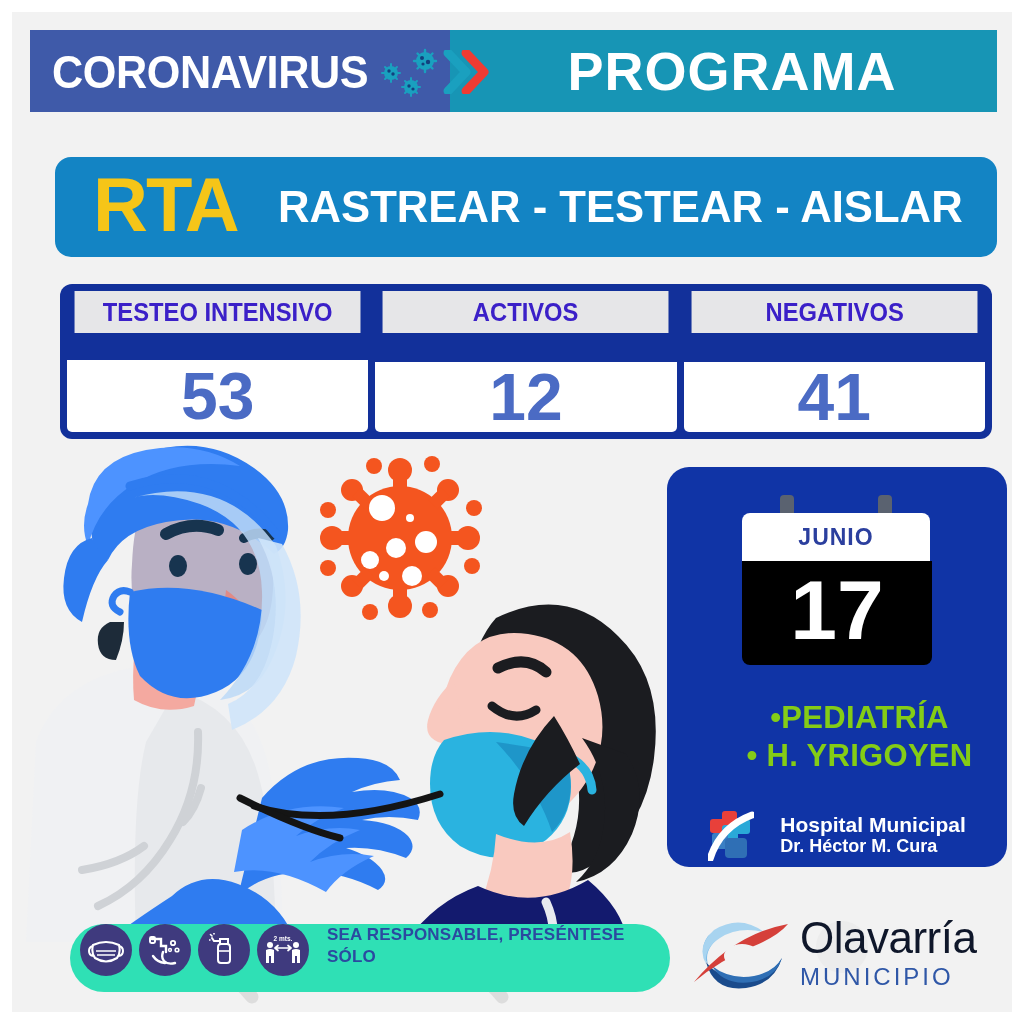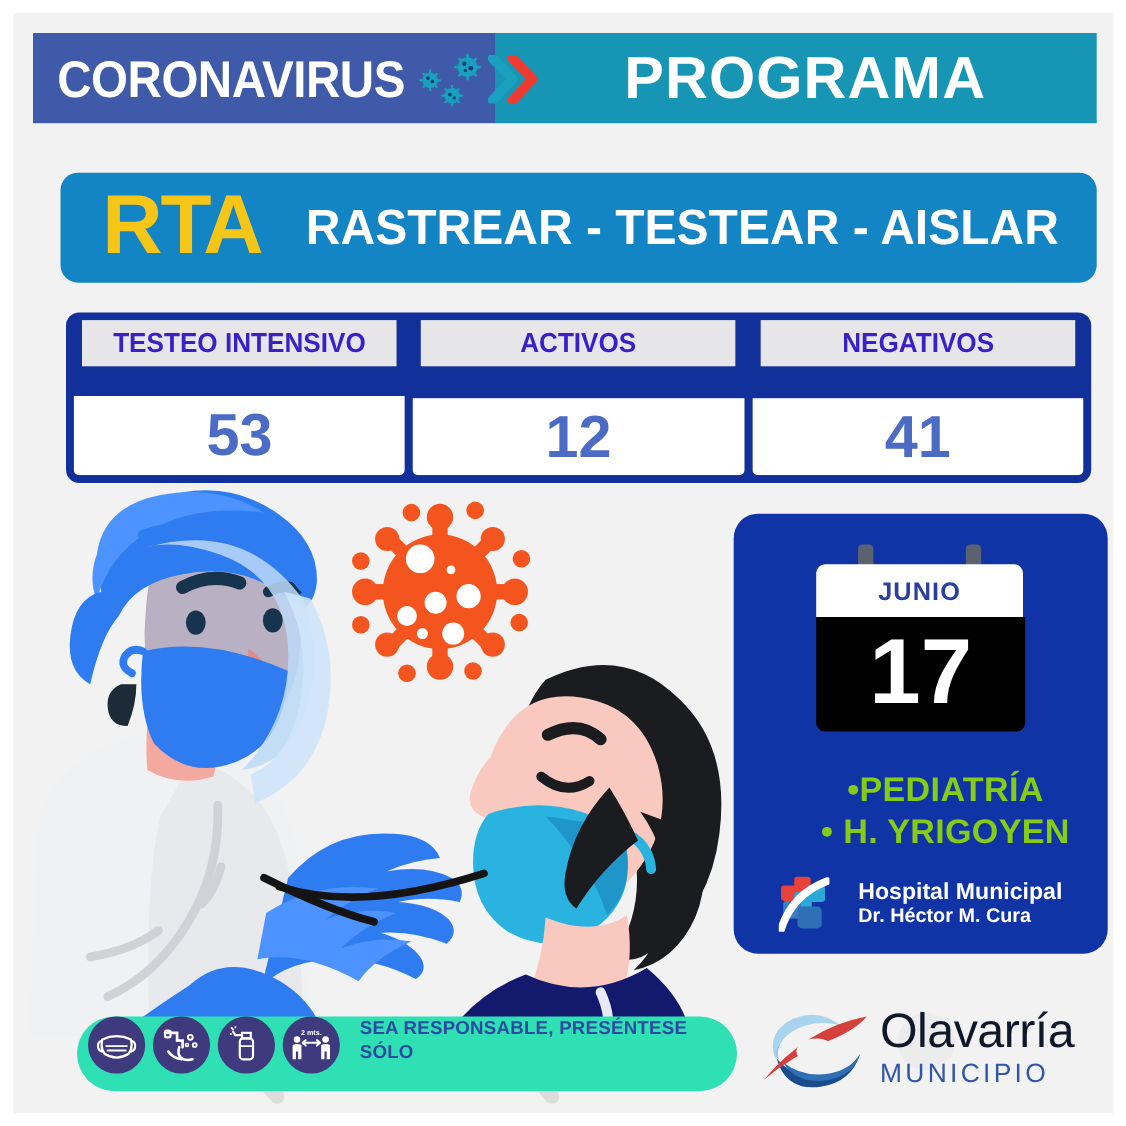--- a/index.html
+++ b/index.html
@@ -78,21 +78,21 @@
   }
   .stat-label{
     background:#e6e6e8;color:#3b20c8;
     font-size:25px;font-weight:bold;letter-spacing:0px;
     height:42px;display:flex;align-items:center;justify-content:center;
     transform:scaleX(0.95);
   }
   .stat-value{
     background:#ffffff;color:#4b6bc4;
     flex:1;display:flex;align-items:center;justify-content:center;
-    font-size:54px;font-weight:bold;line-height:1;
+    font-size:66px;font-weight:bold;line-height:1;
   }
   .stat-cell.mid .stat-value, .stat-cell.right .stat-value{margin-top:2px;}
 
   
   .illo{position:absolute;left:14px;top:430px;width:660px;height:500px;}
 
   
   .panel{
     position:absolute;left:655px;top:455px;width:340px;height:400px;
     background:#1034a6;border-radius:22px;
@@ -111,21 +111,21 @@
   .cal-ring.l{left:38px;} .cal-ring.r{left:136px;}
   .cal-body{
     position:absolute;left:0;top:66px;width:190px;height:104px;
     background:#000000;border-radius:0 0 8px 8px;
     display:flex;align-items:center;justify-content:center;
   }
   .cal-day{color:#ffffff;font-size:84px;font-weight:bold;line-height:1;transform:translateY(-3px);}
   .places{margin-top:34px;text-align:center;}
   .place{color:#84cc16;font-size:31px;font-weight:bold;line-height:1.22;letter-spacing:0.3px;margin-left:45px;}
   .hosp{
-    margin-top:20px;display:flex;align-items:center;gap:26px;
+    margin-top:34px;display:flex;align-items:center;gap:26px;
   }
   .hosp-text{color:#ffffff;line-height:1.12;}
   .hosp-l1{font-size:21px;font-weight:bold;}
   .hosp-l2{font-size:18px;font-weight:bold;}
 
   
   .msgbar{
     position:absolute;left:58px;top:912px;width:600px;height:68px;
     background:#2fe0b5;border-radius:34px;
     display:flex;padding-left:10px;box-sizing:border-box;

